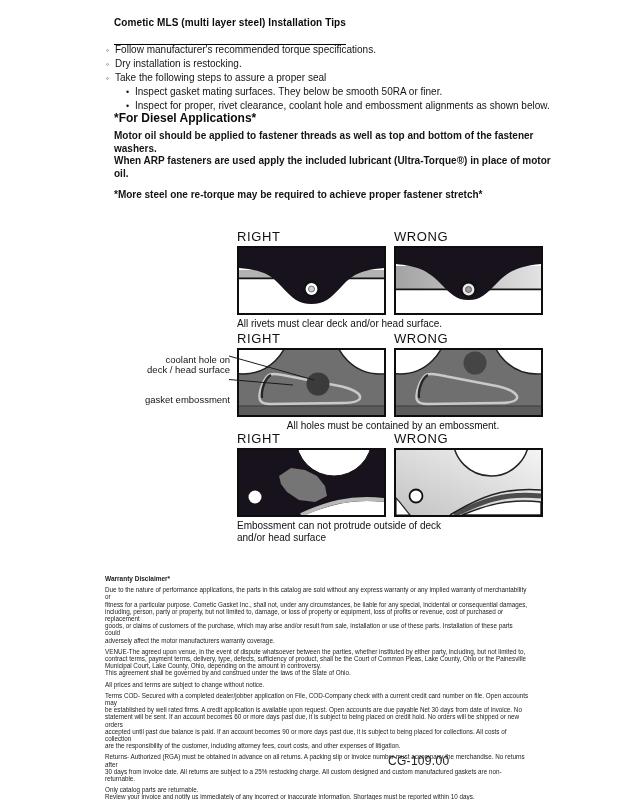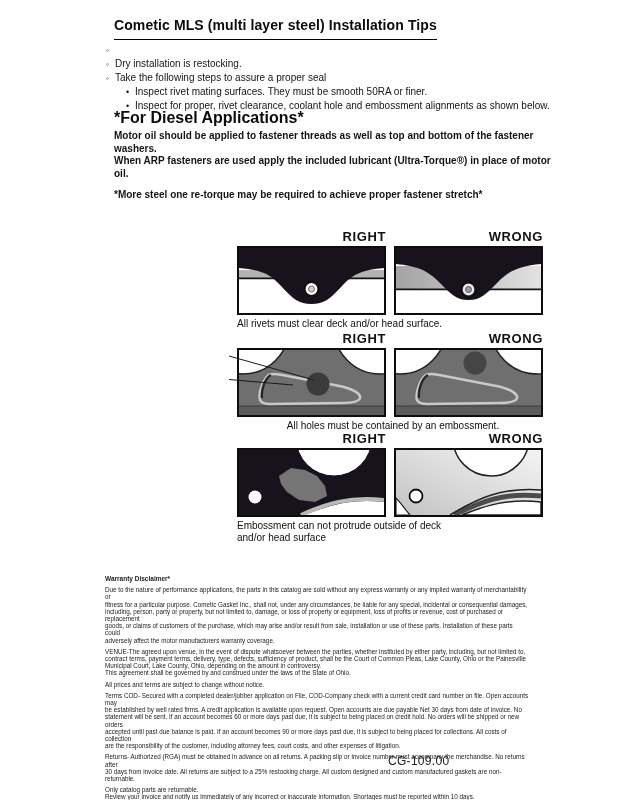--- a/index.html
+++ b/index.html
@@ -1,35 +1,35 @@
 <!DOCTYPE html>
 <html><head>
 <meta charset="utf-8">
 <style>
   html,body{margin:0;padding:0;}
   body{
     width:618px;height:800px;position:relative;background:#ffffff;
     font-family:"Liberation Sans", sans-serif;color:#151515;overflow:hidden;
   }
   .title{
-    position:absolute;left:114px;top:17px;font-size:14px;font-weight:bold;
-    border-bottom:1.6px solid #000;padding-bottom:6px;letter-spacing:.1px;color:#0b0b0b;
+    position:absolute;left:114px;top:17px;font-size:10px;font-weight:bold;
+    border-bottom:1.6px solid #000;padding-bottom:16px;letter-spacing:.1px;color:#0b0b0b;
   }
   .bullets{position:absolute;left:106px;top:43px;font-size:10px;line-height:14px;color:#141414;}
   .b-row{display:flex;align-items:flex-start;}
   .b-row .marker{width:9px;flex:0 0 9px;font-size:8.5px;line-height:14px;}
   .b-row.sub{padding-left:20px;}
   .b-row.sub .marker{font-size:9px;}
   .diesel{position:absolute;left:114px;top:112px;width:448px;font-size:10px;line-height:12.8px;color:#141414;}
-  .diesel h2{font-size:16px;font-weight:bold;margin:0 0 5px;color:#0b0b0b;}
+  .diesel h2{font-size:12px;font-weight:bold;margin:0 0 5px;color:#0b0b0b;}
   .diesel p{margin:0 0 8px;white-space:pre-line;font-weight:bold;}
   .diagram-row{position:absolute;left:237px;width:306px;}
   #row1{top:229px;} #row2{top:331px;} #row3{top:431px;}
   .dr-headers{display:flex;height:15px;}
-  .dr-header{width:149px;text-align:right;font-size:13px;font-weight:700;letter-spacing:.6px;color:#111;}
+  .dr-header{width:149px;text-align:left;font-size:13px;font-weight:400;letter-spacing:.6px;color:#111;}
   .dr-header + .dr-header{margin-left:8px;}
   .panels{display:flex;gap:8px;margin-top:2px;}
   .panel{width:145px;height:65px;border:2px solid #0d0d0d;background:#fff;box-sizing:content-box;}
   .panel svg{display:block;}
   .caption{margin-top:3px;font-size:10px;font-weight:400;line-height:11.5px;white-space:pre-line;color:#101010;}
   .caption.indent{padding-left:6px;text-align:center;}
   .annotations{position:absolute;left:-125px;top:13px;width:118px;text-align:right;
     font-size:9.5px;line-height:10.5px;color:#141414;white-space:pre-line;}
   .ann-2{margin-top:9px;}
   .leader-svg{position:absolute;left:-8px;top:15px;}
@@ -39,32 +39,33 @@
   .footer-code{position:absolute;left:388px;top:754px;font-size:12px;letter-spacing:.3px;color:#222;}
 </style>
 </head>
 <body>
 
 <div class="title">Cometic MLS (multi layer steel) Installation Tips</div>
 
 <div class="bullets">
   <div class="b-row">
     <span class="marker">◦</span>
+    <span>Follow manufacturer's recommended torque specifications.</span>
   </div>
   <div class="b-row">
     <span class="marker">◦</span>
     <span>Dry installation is restocking.</span>
   </div>
   <div class="b-row">
     <span class="marker">◦</span>
     <span>Take the following steps to assure a proper seal</span>
   </div>
   <div class="b-row sub">
     <span class="marker">•</span>
-    <span>Inspect rivet mating surfaces.  They must be smooth 50RA or finer.</span>
+    <span>Inspect gasket mating surfaces.  They below be smooth 50RA or finer.</span>
   </div>
   <div class="b-row sub">
     <span class="marker">•</span>
     <span>Inspect for proper, rivet clearance, coolant hole and embossment alignments as shown below.</span>
   </div>
 </div>
 
 <div class="diesel">
   <h2>*For Diesel Applications*</h2>
   <p>Motor oil should be applied to fastener threads as well as top and bottom of the fastener washers.
@@ -104,20 +105,25 @@
         <path d="M0,0 H145 V16 C124,18 114,22 102,34 C90,46 85,52 72.5,52 C60,52 55,46 43,34 C31,22 21,18 0,16 Z" fill="#18121c"></path>
         <circle cx="72.5" cy="41.5" r="7.2" fill="#e9e9e9" stroke="#101010" stroke-width="2.6"></circle>
         <circle cx="72.5" cy="41.5" r="3" fill="#9c9c9c" stroke="#444" stroke-width="0.8"></circle>
       </svg>
     </div>
   </div>
   <div class="caption">All rivets must clear deck and/or head surface.</div>
 </div>
 
 <div class="diagram-row" id="row2">
+  <div class="annotations">
+    <div>coolant hole on
+deck / head surface</div>
+    <div class="ann-2">gasket embossment</div>
+  </div>
   <svg class="leader-svg" width="100" height="50" viewBox="0 0 100 50">
     <line x1="0" y1="10" x2="85" y2="34" stroke="#1a1a1a" stroke-width="1"></line>
     <line x1="0" y1="33.5" x2="64" y2="39" stroke="#1a1a1a" stroke-width="1"></line>
   </svg>
   <div class="dr-headers">
     <div class="dr-header">RIGHT</div>
     <div class="dr-header">WRONG</div>
   </div>
   <div class="panels">
     <div class="panel">

